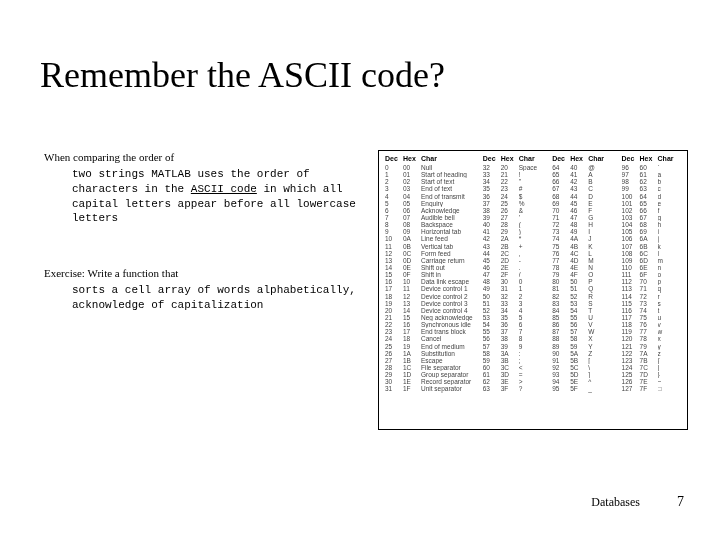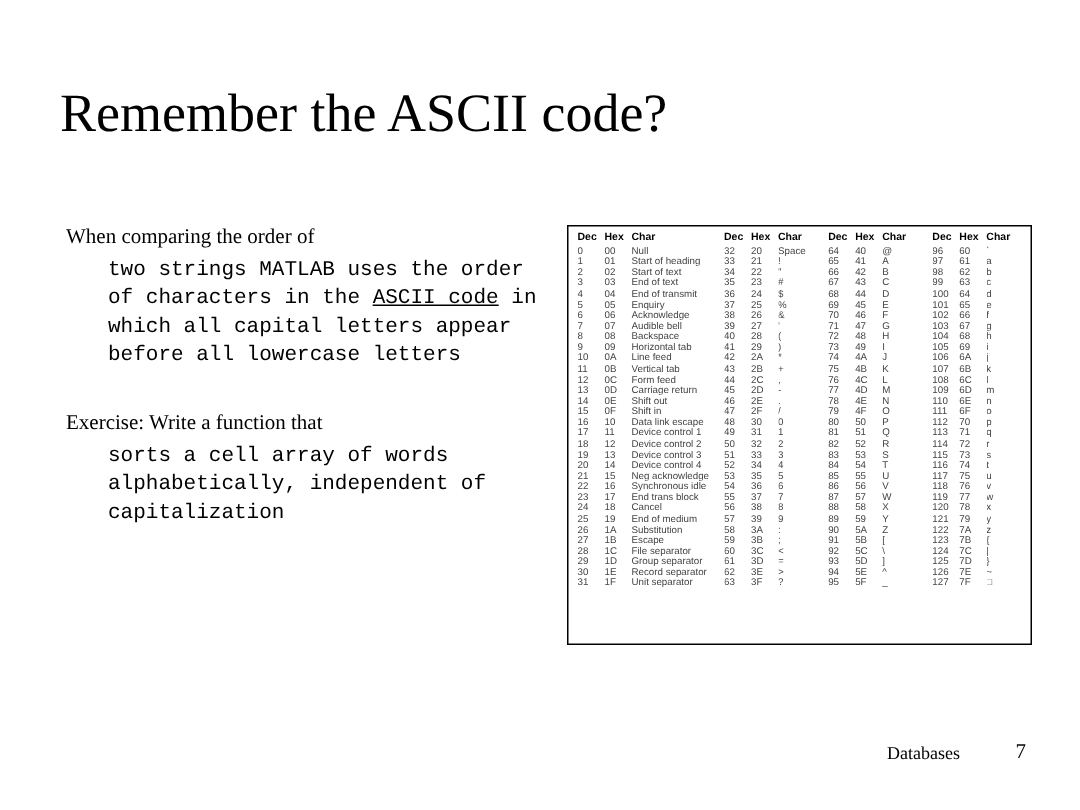--- a/index.html
+++ b/index.html
@@ -17,26 +17,26 @@
     top: 54px;
     left: 40px;
     font-size: 36px;
     font-weight: normal;
   }
   .body-col {
     position: absolute;
     top: 150px;
     left: 44px;
     width: 320px;
-    font-size: 14px;
+    font-size: 11px;
     line-height: 1.35;
   }
   .para-lead { display: inline; }
   .para-rest { display: block; margin-left: 28px; margin-top: 2px; font-family: Liberation Mono, monospace; }
-  .exercise-block { margin-top: 28px; }
+  .exercise-block { margin-top: 40px; }
   .underline { text-decoration: underline; }
   .ascii-table {
     position: absolute;
     top: 150px;
     left: 378px;
     width: 310px;
     height: 280px;
     border: 1px solid #000;
     background: #fff;
     padding: 4px 6px;
@@ -90,21 +90,21 @@
 
 <div class="body-col">
   <div>
     <span class="para-lead">When comparing the order of</span>
     <span class="para-rest">
       <span>two strings MATLAB uses the order of characters in the </span><span class="underline">ASCII code</span><span> in which all capital letters appear before all lowercase letters</span>
     </span>
   </div>
   <div class="exercise-block">
     <span class="para-lead">Exercise:  Write a function that</span>
-    <span class="para-rest">sorts a cell array of words alphabetically, independent of capitalization</span>
+    <span class="para-rest">sorts a cell array of words alphabetically, acknowledge of capitalization</span>
   </div>
 </div>
 
 <div class="ascii-table">
   <div class="tbl" id="ascii-tbl">
       <div class="tcol">
         <div class="thdr">
           <span>Dec</span>
           <span>Hex</span>
           <span>Char</span>

